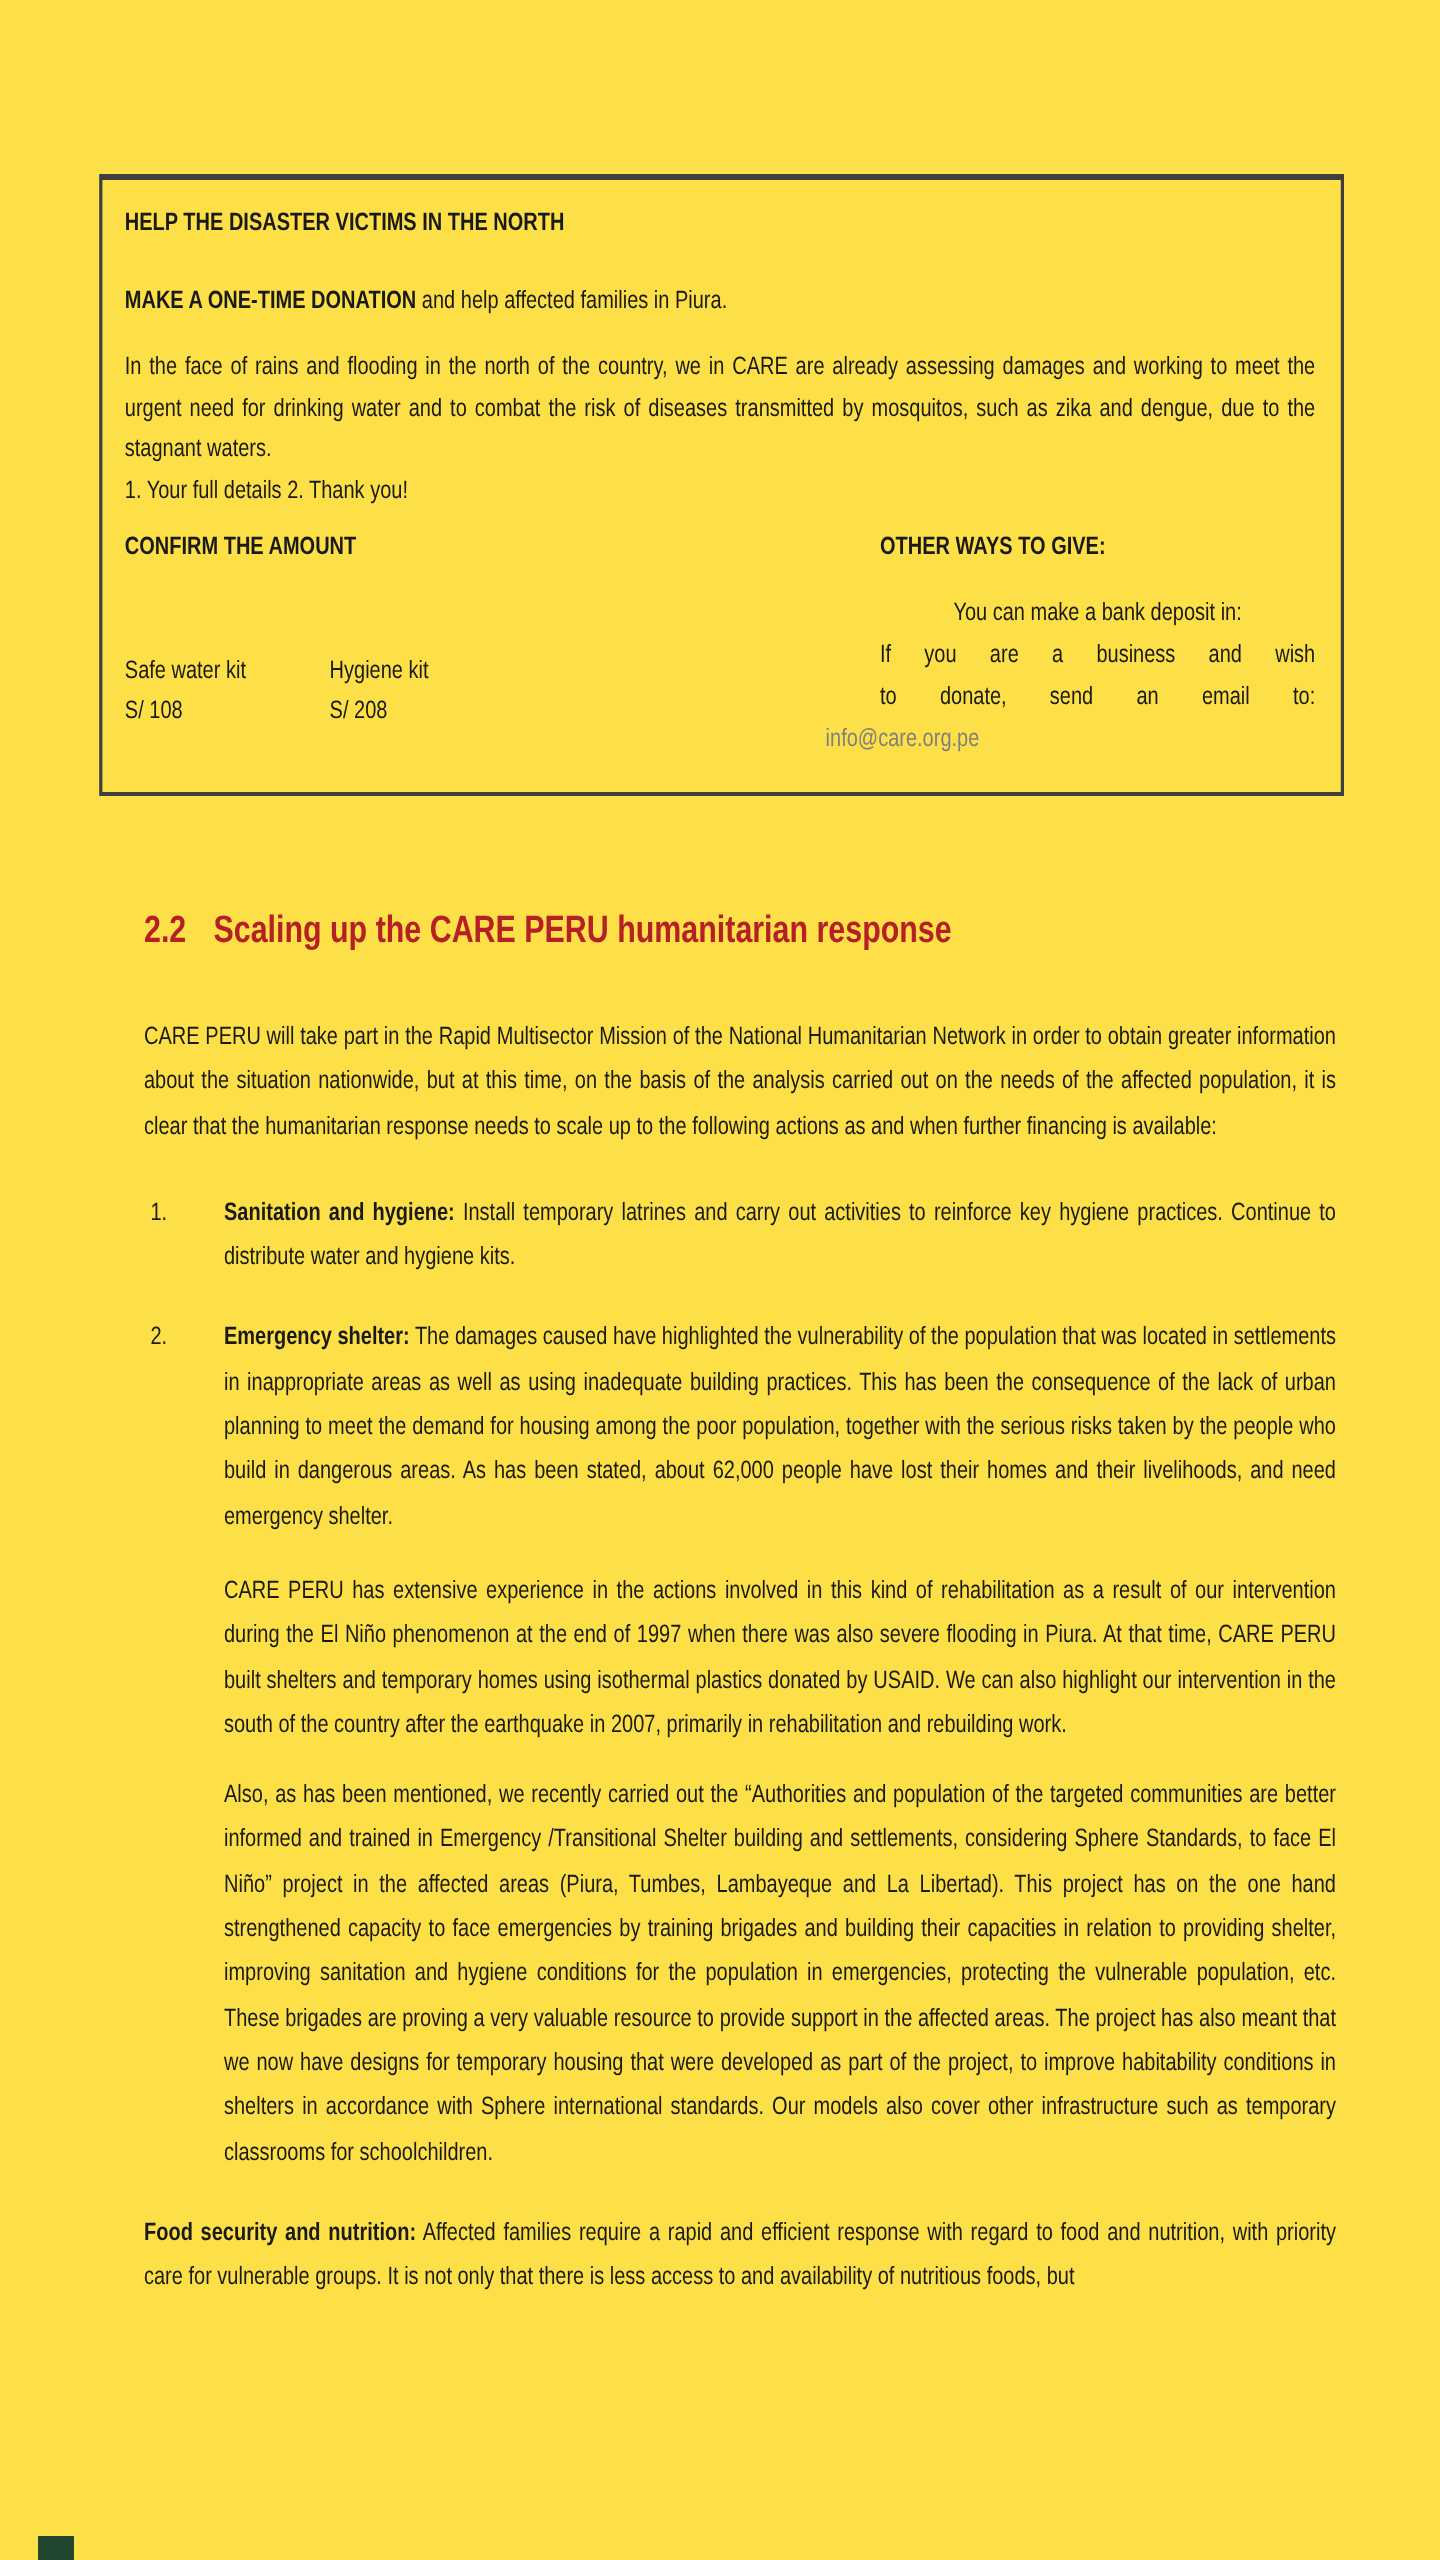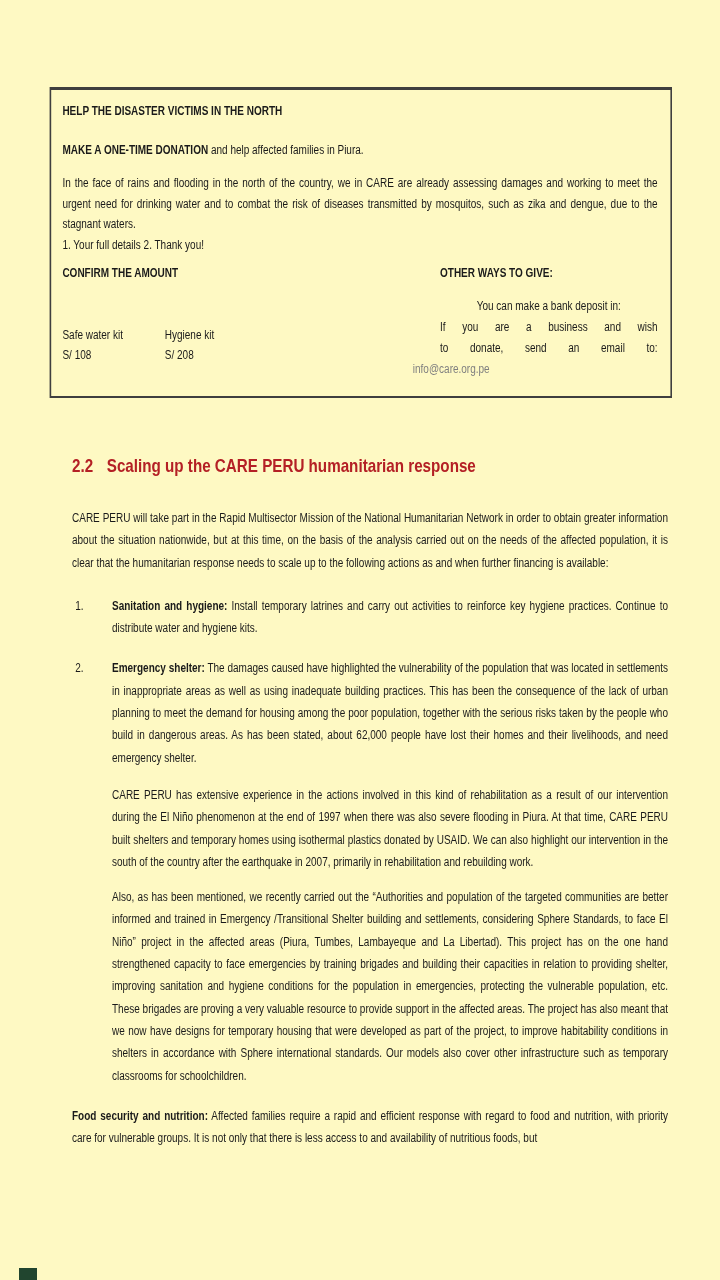--- a/index.html
+++ b/index.html
@@ -1,17 +1,17 @@
 <!DOCTYPE html>
 <html><head>
 <meta charset="utf-8">
 <style>
   html,body { margin:0; padding:0; background:#ffffff; }
   .page {
-    position:relative; width:720px; height:1280px; background:#fef9c3;
+    position:relative; width:720px; height:1280px; background:#fde047;
     overflow:hidden; font-family:"Liberation Sans", sans-serif; color:#1a1a1a;
   }
   
   .scale { position:absolute; top:0; left:0; width:900px; transform:scaleX(0.8); transform-origin:0 0; }
 
   .just { text-align:justify; }
   .bold { font-weight:bold; }
 
   
   .dbox {

